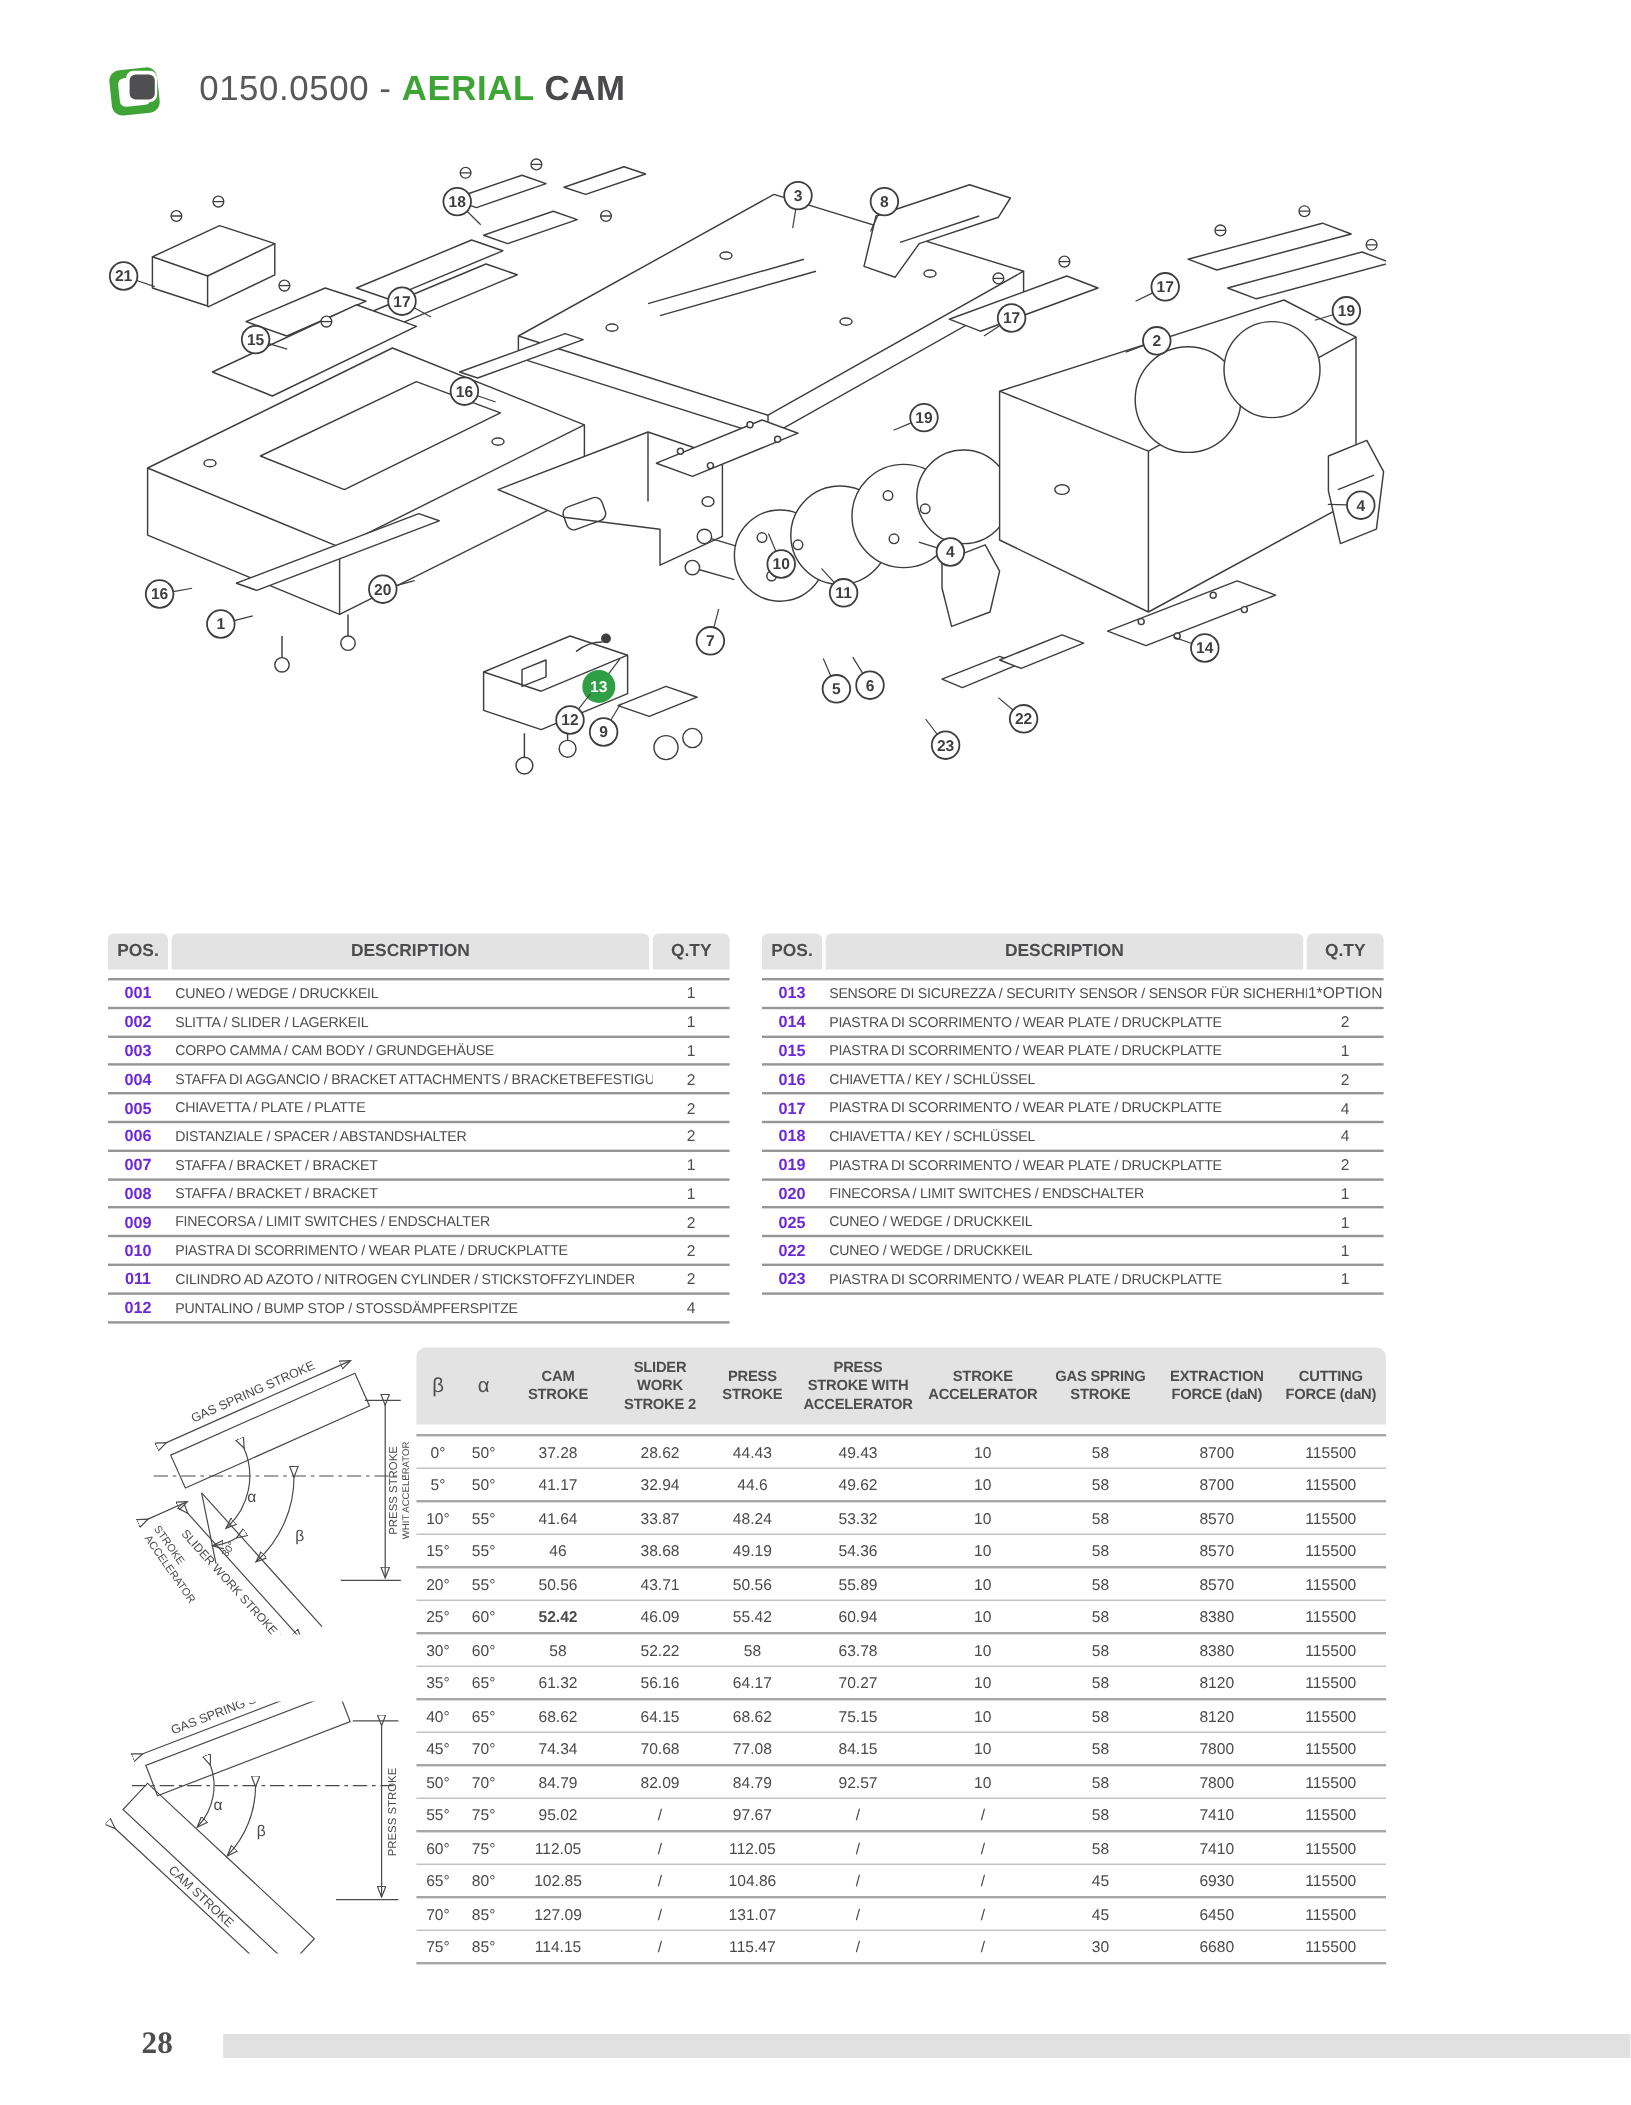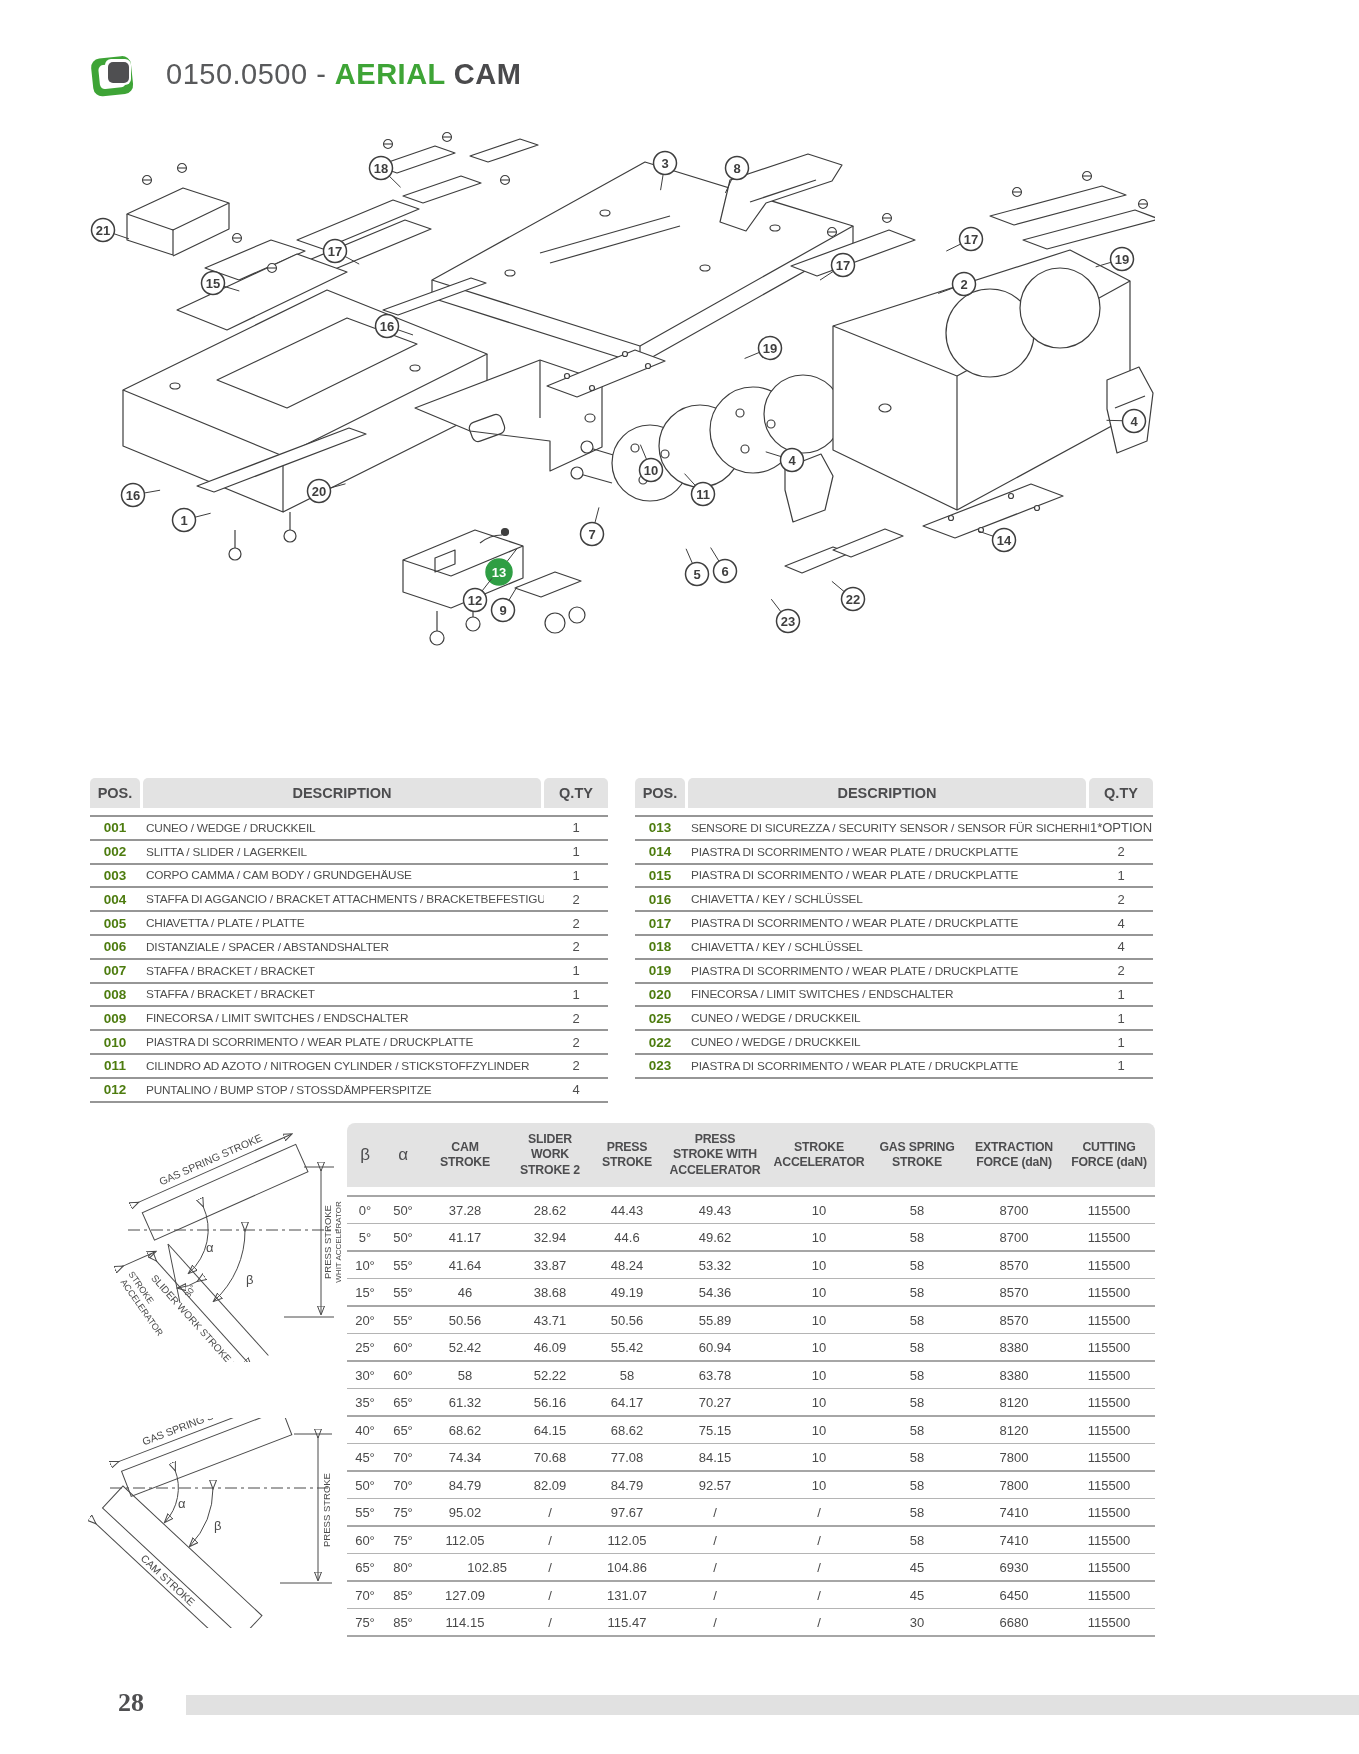--- a/index.html
+++ b/index.html
@@ -17,21 +17,21 @@
 
   
   .parts-table{position:absolute;width:518px;top:778px;}
   .pt-left{left:90px;} .pt-right{left:635px;}
   .pt-head{display:flex;gap:3px;height:30px;}
   .pt-head .hc{background:#e3e3e3;border-radius:5px 5px 0 0;display:flex;align-items:center;justify-content:center;
                font-weight:bold;font-size:14.5px;color:#4c4c4e;}
   .hc-pos{width:50px;} .hc-desc{flex:1;} .hc-qty{width:64px;}
   .pt-rows{margin-top:7px;border-top:2px solid #969696;}
   .prow{display:flex;align-items:center;height:21.8px;border-bottom:2px solid #969696;}
-  .prow .c-pos{width:50px;text-align:center;font-weight:bold;font-size:13.5px;color:#4d7c0f;}
+  .prow .c-pos{width:50px;text-align:center;font-weight:bold;font-size:13.5px;color:#6d28d9;}
   .prow .c-desc{flex:1;padding-left:6px;font-size:11.8px;letter-spacing:-0.2px;color:#4e4e4e;white-space:nowrap;overflow:hidden;}
   .prow .c-qty{width:64px;text-align:center;font-size:13px;color:#4e4e4e;}
 
   
   .angled{position:absolute;}
   .ad1{left:88px;top:1112px;}
   .ad2{left:88px;top:1418px;}
   .angled text{fill:#4a4a4a;}
   .angled line,.angled path,.angled rect{stroke:#4a4a4a;fill:none;stroke-width:1;}
 
@@ -617,21 +617,21 @@
           <div class="sc" style="width: 68px;">50.56</div>
           <div class="sc" style="width: 108px;">55.89</div>
           <div class="sc" style="width: 100px;">10</div>
           <div class="sc" style="width: 96px;">58</div>
           <div class="sc" style="width: 98px;">8570</div>
           <div class="sc" style="width: 92px;">115500</div>
         </div>
         <div class="srow b-thick">
           <div class="sc" style="width: 36px;">25°</div>
           <div class="sc" style="width: 40px;">60°</div>
-          <div class="sc" style="width: 84px;">52.42</div>
+          <div class="sc" style="width: 84px; font-weight: bold;">52.42</div>
           <div class="sc" style="width: 86px;">46.09</div>
           <div class="sc" style="width: 68px;">55.42</div>
           <div class="sc" style="width: 108px;">60.94</div>
           <div class="sc" style="width: 100px;">10</div>
           <div class="sc" style="width: 96px;">58</div>
           <div class="sc" style="width: 98px;">8380</div>
           <div class="sc" style="width: 92px;">115500</div>
         </div>
         <div class="srow b-thin">
           <div class="sc" style="width: 36px;">30°</div>
@@ -713,21 +713,21 @@
           <div class="sc" style="width: 68px;">112.05</div>
           <div class="sc" style="width: 108px;">/</div>
           <div class="sc" style="width: 100px;">/</div>
           <div class="sc" style="width: 96px;">58</div>
           <div class="sc" style="width: 98px;">7410</div>
           <div class="sc" style="width: 92px;">115500</div>
         </div>
         <div class="srow b-thick">
           <div class="sc" style="width: 36px;">65°</div>
           <div class="sc" style="width: 40px;">80°</div>
-          <div class="sc" style="width: 84px; text-align: right;">102.85</div>
+          <div class="sc" style="width: 84px;">102.85</div>
           <div class="sc" style="width: 86px;">/</div>
           <div class="sc" style="width: 68px;">104.86</div>
           <div class="sc" style="width: 108px;">/</div>
           <div class="sc" style="width: 100px;">/</div>
           <div class="sc" style="width: 96px;">45</div>
           <div class="sc" style="width: 98px;">6930</div>
           <div class="sc" style="width: 92px;">115500</div>
         </div>
         <div class="srow b-thin">
           <div class="sc" style="width: 36px;">70°</div>

